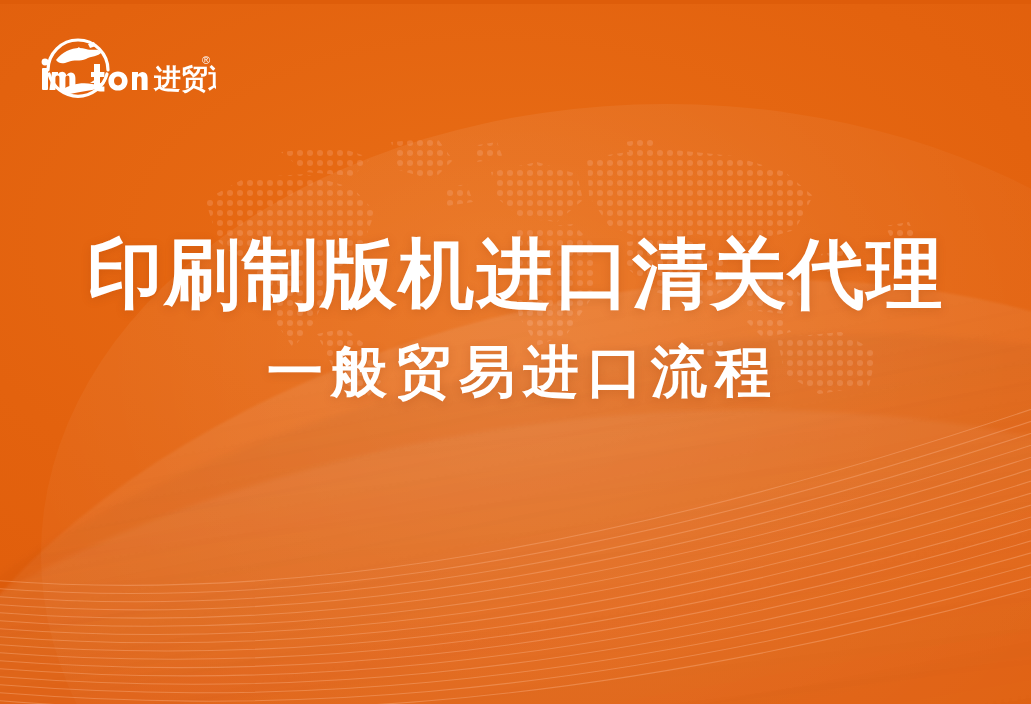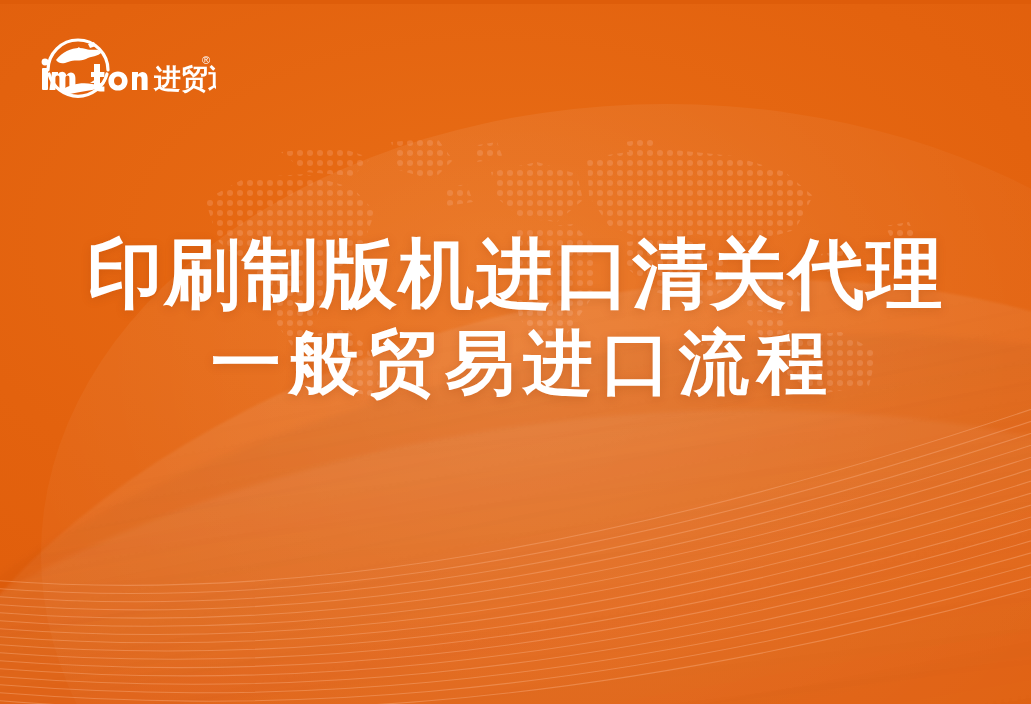--- a/index.html
+++ b/index.html
@@ -102,24 +102,24 @@
   .title-line1, .title-line2 {
     color:#ffffff;
     font-weight:700;
     line-height:1;
     white-space:nowrap;
     text-shadow:0 2px 10px rgba(150,55,0,.22);
   }
   .title-line1 {
     font-size:76px;
     letter-spacing:2px;
-    margin-bottom:16px;
+    margin-bottom:32px;
   }
   .title-line2 {
-    font-size:70px;
+    font-size:56px;
     letter-spacing:8px;
     padding-left:15px;
   }
 </style>
 </head>
 <body>
 
 <div class="poster">
 
   <div class="bg-base"></div>

